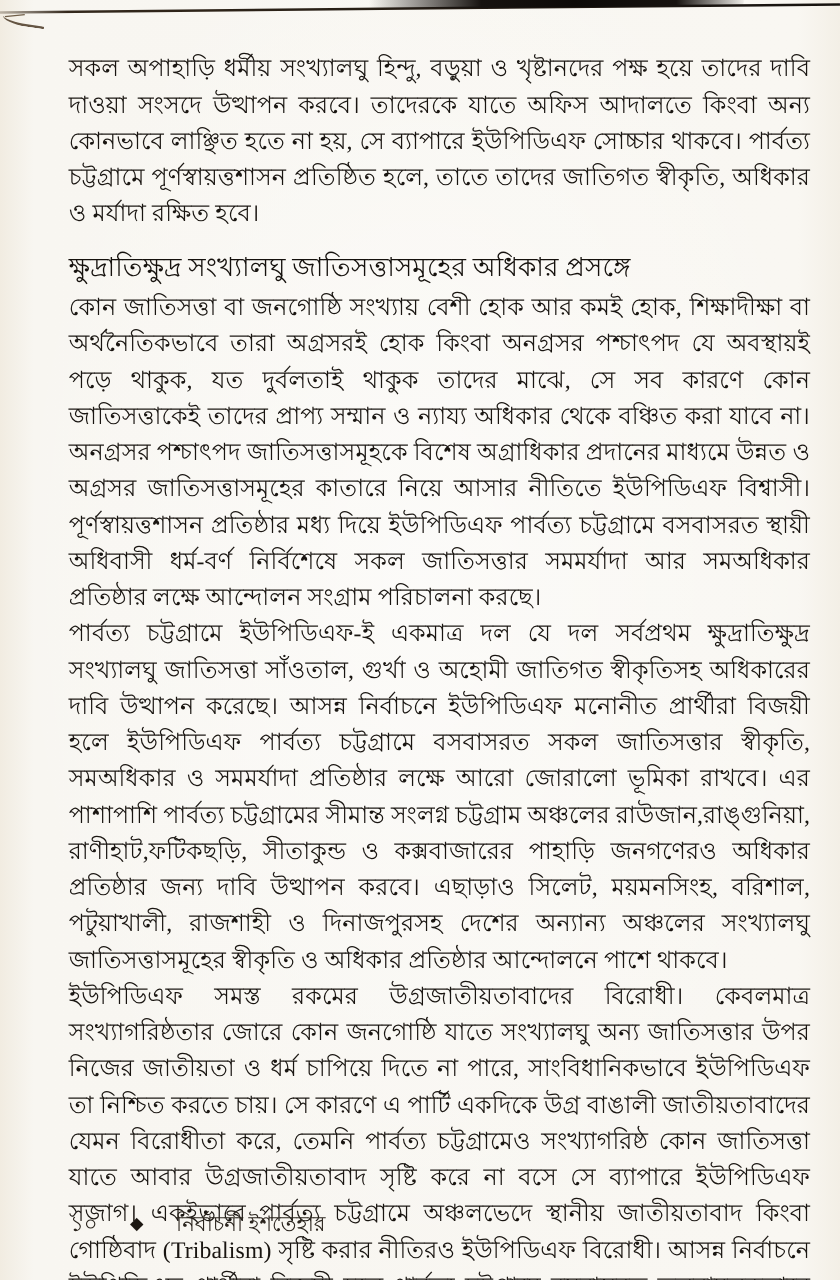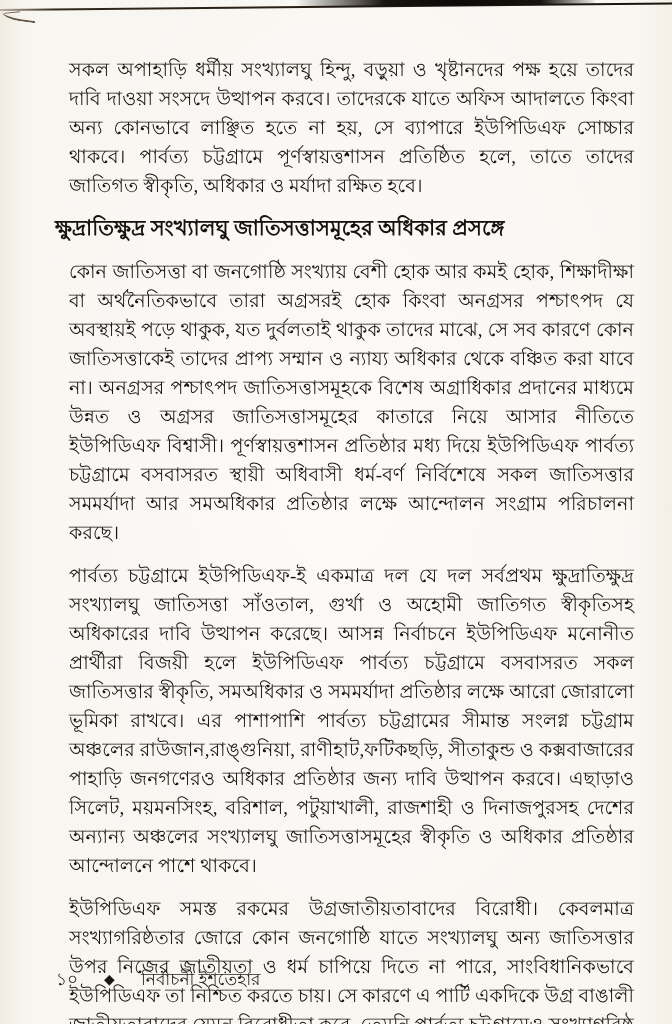--- a/index.html
+++ b/index.html
@@ -71,27 +71,27 @@
     left: 55px;
     right: 24px;
     top: 41px;
     color: #191511;
     font-size: 19px;
     line-height: 29px;
     text-align: justify;
     letter-spacing: 0.1px;
   }
   .doc-para {
-    margin: 14px;
+    margin: 0;
   }
   .doc-heading {
     margin: 14px 0 3px 0;
     font-size: 21px;
     line-height: 29px;
-    font-weight: bold;
+    font-weight: normal;
     color: #15110d;
     text-align: left;
   }
   
   .footer {
     position: absolute;
     left: 56px;
     top: 969px;
     color: #2a241d;
     font-size: 17px;

